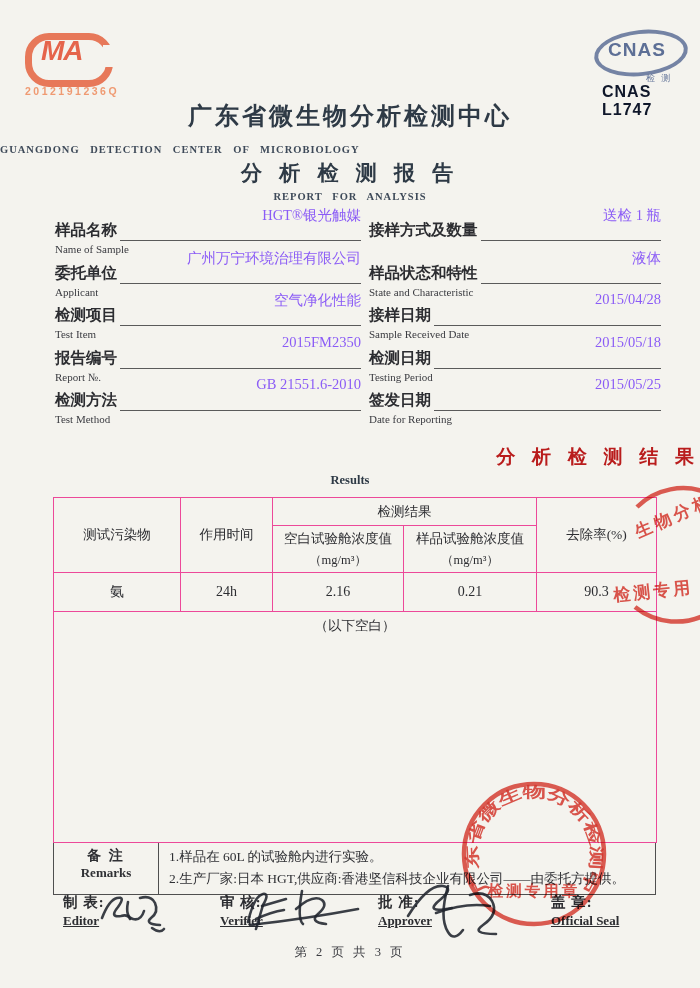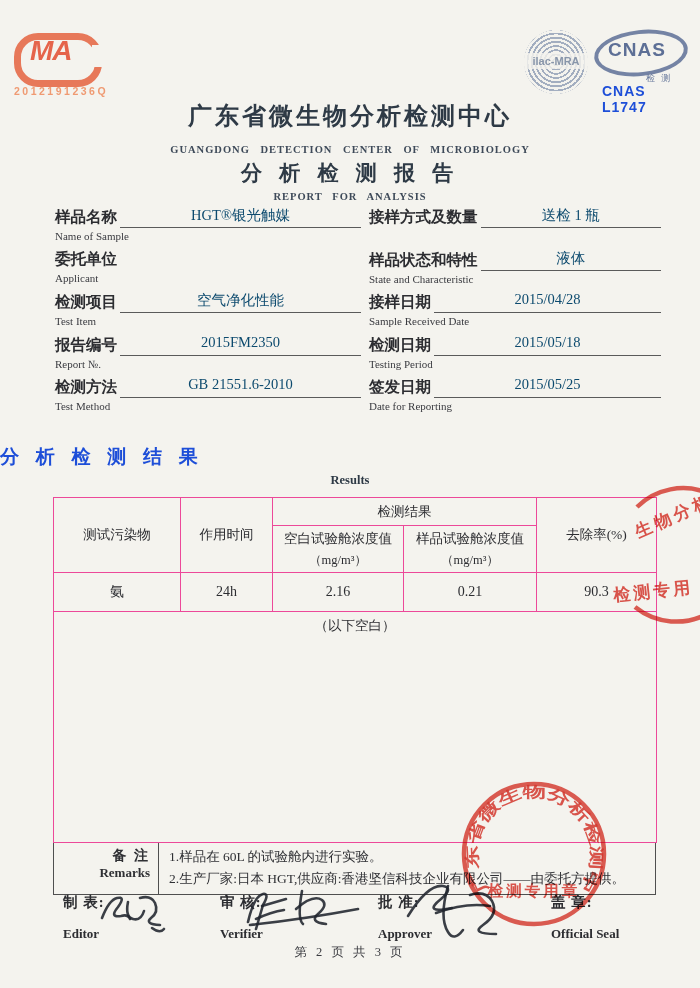--- a/index.html
+++ b/index.html
@@ -1,100 +1,97 @@
 <!DOCTYPE html>
 <html><head>
 <meta charset="utf-8">
 <style>
   html,body{margin:0;padding:0;}
   body{background:#e8e7e2;font-family:"Liberation Serif","DejaVu Serif",serif;}
   .page{position:relative;width:700px;height:988px;background:#f4f3ee;overflow:hidden;color:#2f3034;}
   .abs{position:absolute;}
 
   
-  .cma{left:14px;top:33px;width:110px;height:62px;}
+  .cma{left:25px;top:33px;width:110px;height:62px;}
   .cma-ring{position:absolute;left:0;top:0;width:74px;height:40px;border:7px solid #e4623e;border-radius:24px;opacity:.85;}
   .cma-gap{position:absolute;left:78px;top:12px;width:12px;height:22px;background:#f4f3ee;}
   .cma-ma{position:absolute;left:16px;top:2px;font-family:"Liberation Sans",sans-serif;font-weight:bold;font-style:italic;font-size:28px;color:#e4553a;letter-spacing:-1px;opacity:.9;}
   .cma-serial{position:absolute;left:0px;top:52px;font-family:"Liberation Sans",sans-serif;font-size:10.5px;font-weight:bold;color:#ef9a72;letter-spacing:2.5px;}
 
   .ilac{left:524px;top:30px;width:64px;height:64px;border-radius:50%;
         background:repeating-radial-gradient(circle at 50% 50%, #f4f3ee 0 2.4px, #95a2b8 2.4px 4.2px);
         opacity:.85;}
   .ilac-band{position:absolute;left:-2px;top:23px;width:68px;height:16px;background:rgba(244,243,238,.82);
         display:flex;align-items:center;justify-content:center;
         font-family:"Liberation Sans",sans-serif;font-weight:bold;font-size:11px;color:#76869f;}
 
   .cnas{left:594px;top:28px;width:100px;height:70px;}
   .cnas-ellipse{position:absolute;left:0;top:2px;width:86px;height:38px;border:4px solid #66779b;border-radius:50%;transform:rotate(-6deg);opacity:.9;}
   .cnas-word{position:absolute;left:14px;top:11px;font-family:"Liberation Sans",sans-serif;font-weight:bold;font-size:19px;color:#5d6f96;letter-spacing:1px;}
   .cnas-sub{position:absolute;left:52px;top:44px;font-size:9px;color:#66779b;letter-spacing:2px;}
-  .cnas-code{position:absolute;left:8px;top:55px;font-family:"Liberation Sans",sans-serif;font-weight:bold;font-size:14px;color:#1d4ed8;letter-spacing:1px;}
+  .cnas-code{position:absolute;left:8px;top:55px;font-family:"Liberation Sans",sans-serif;font-weight:bold;font-size:16px;color:#0f172a;letter-spacing:1px;}
 
   
   .org-cn{left:0;top:100px;width:700px;text-align:center;font-size:24px;font-weight:bold;letter-spacing:3px;color:#2e3a46;}
-  .org-en{left:0;top:144px;width:700px;text-align:center;font-size:10.5px;font-weight:bold;letter-spacing:1px;word-spacing:7px;color:#3e4a59;}
+  .org-en{left:0;top:144px;width:700px;text-align:left;font-size:10.5px;font-weight:bold;letter-spacing:1px;word-spacing:7px;color:#3e4a59;}
   .rep-cn{left:0;top:159px;width:700px;text-align:center;font-size:21px;font-weight:bold;letter-spacing:6px;color:#2e3a46;}
   .rep-en{left:0;top:191px;width:700px;text-align:center;font-size:10.5px;font-weight:bold;letter-spacing:1px;word-spacing:6px;color:#3e4a59;}
 
   
   .fields{left:55px;top:206px;width:606px;height:240px;}
   .fcol-l{position:absolute;left:0;top:0;width:306px;}
   .fcol-r{position:absolute;left:314px;top:0;width:292px;}
   .field{margin-bottom:6px;height:36.5px;}
   .frow{display:flex;align-items:flex-end;}
   .flab{font-weight:bold;font-size:15.5px;white-space:nowrap;padding-right:3px;color:#2c2d31;}
-  .fval{flex:1;text-align:center;border-bottom:1px solid #5a5a5a;font-size:14.5px;padding-bottom:2px;color:#0c4a6e;min-height:19px;}
+  .fval{flex:1;text-align:right;border-bottom:1px solid #5a5a5a;font-size:14.5px;padding-bottom:15px;color:#8b5cf6;min-height:19px;}
   .fen{font-size:11px;color:#3a3b40;margin-top:2px;}
 
   
-  .res-cn{left:0;top:444px;width:700px;text-align:left;font-size:19px;font-weight:bold;letter-spacing:6px;color:#1d4ed8;}
+  .res-cn{left:0;top:444px;width:700px;text-align:right;font-size:19px;font-weight:bold;letter-spacing:6px;color:#b91c1c;}
   .res-en{left:0;top:473px;width:700px;text-align:center;font-size:12.5px;font-weight:bold;color:#2e3a46;}
 
   .tablewrap{left:53px;top:497px;width:603px;}
   table.rtable{border-collapse:collapse;table-layout:fixed;width:603px;}
   .rtable td{border:1px solid #ec4899;text-align:center;vertical-align:middle;padding:1px 2px;font-size:13.5px;color:#2c2d31;}
   .rtable .h1{height:28px;}
   .rtable .h2 td{height:44px;font-size:13.5px;}
   .rtable .dr td{height:36px;font-size:14px;}
   .unit{display:block;font-size:12.5px;margin-top:4px;}
   td.blankcell{height:224px;vertical-align:top;padding-top:5px;font-size:13.5px;}
   .remarks{display:flex;width:601px;border:1px solid #4f4f4f;border-top:none;}
-  .rem-label{width:88px;border-right:1px solid #4f4f4f;padding:4px 8px;text-align:right;}
+  .rem-label{width:88px;border-right:1px solid #4f4f4f;padding:4px 8px;text-align:center;}
   .rem-cn{font-size:14px;font-weight:bold;letter-spacing:2px;}
   .rem-en{font-size:13px;font-weight:bold;}
   .rem-content{flex:1;padding:3px 10px;text-align:left;font-size:13.5px;line-height:1.65;}
 
   
   .sigrow{left:8px;top:893px;width:700px;height:55px;}
   .siggroup{position:absolute;top:0;}
   .sig-cn{font-size:14.5px;font-weight:bold;letter-spacing:1px;color:#2c2d31;}
-  .sig-en{font-size:13px;font-weight:bold;color:#2c2d31;margin-top:14px;}
+  .sig-en{font-size:13px;font-weight:bold;color:#2c2d31;margin-top:1px;text-decoration:underline;}
   .footer{left:0;top:944px;width:700px;text-align:center;font-size:12.5px;letter-spacing:3px;color:#3a3b40;}
 
   .inkline{stroke:#20242e;stroke-width:2.6;fill:none;stroke-linecap:round;stroke-linejoin:round;opacity:.88;}
   .stampsvg{position:absolute;left:0;top:0;mix-blend-mode:multiply;pointer-events:none;}
   .stamp-stroke{stroke:#dd3a31;fill:none;opacity:.82;}
   .stamp-text{fill:#dd3a31;font-weight:bold;opacity:.85;}
 </style>
 </head>
 <body>
 
 <div class="page">
 
   <div class="abs cma">
     <div class="cma-ring"></div>
     <div class="cma-gap"></div>
     <div class="cma-ma">MA</div>
     <div class="cma-serial">2012191236Q</div>
   </div>
 
-  <div class="abs ilac">
-    <div class="ilac-band">ilac-MRA</div>
-  </div>
 
   <div class="abs cnas">
     <div class="cnas-ellipse"></div>
     <div class="cnas-word">CNAS</div>
     <div class="cnas-sub">检 测</div>
     <div class="cnas-code">CNAS L1747</div>
   </div>
 
   <div class="abs org-cn">广东省微生物分析检测中心</div>
   <div class="abs org-en">GUANGDONG DETECTION CENTER OF MICROBIOLOGY</div>
@@ -106,20 +103,21 @@
       <div class="field">
         <div class="frow">
             <span class="flab">样品名称</span>
             <span class="fval">HGT®银光触媒</span>
           </div>
         <div class="fen">Name of Sample</div>
       </div>
       <div class="field">
         <div class="frow">
             <span class="flab">委托单位</span>
+            <span class="fval">广州万宁环境治理有限公司</span>
           </div>
         <div class="fen">Applicant</div>
       </div>
       <div class="field">
         <div class="frow">
             <span class="flab">检测项目</span>
             <span class="fval">空气净化性能</span>
           </div>
         <div class="fen">Test Item</div>
       </div>

